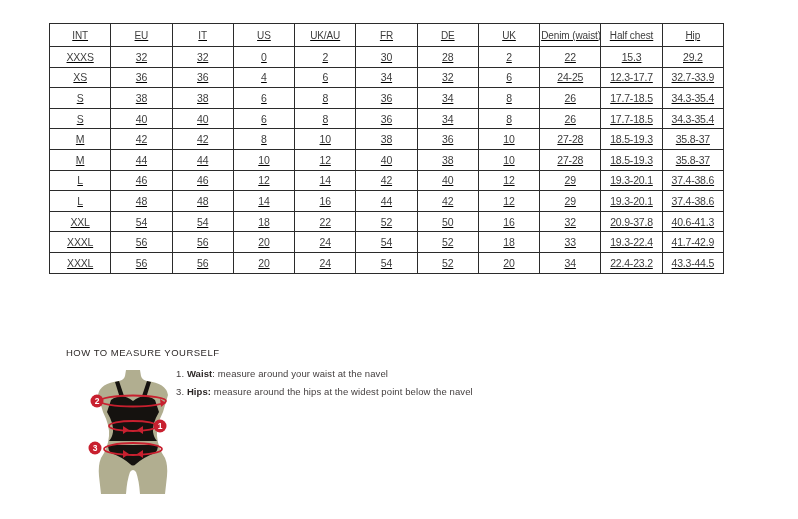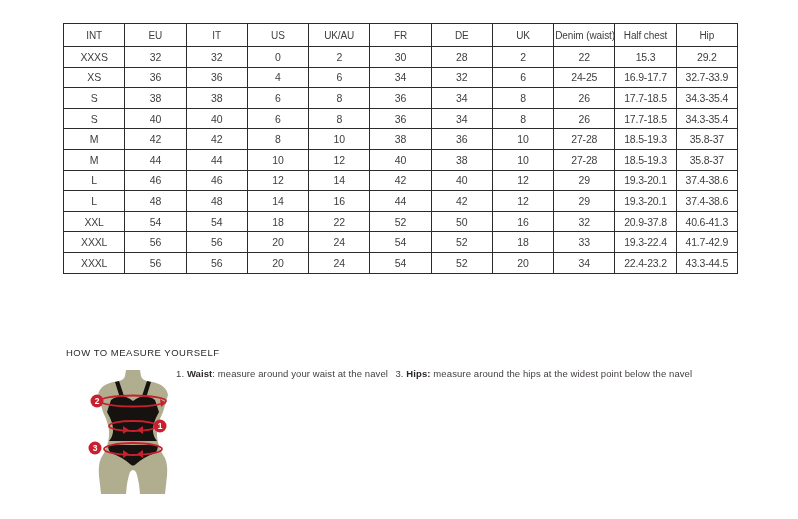--- a/index.html
+++ b/index.html
@@ -8,24 +8,25 @@
     width: 798px; height: 519px;
     background: #ffffff;
     font-family: "Liberation Sans", sans-serif;
     position: relative;
     overflow: hidden;
   }
 
   
   .size-table {
     position: absolute;
-    left: 63px; top: 23px;
+    left: 49px; top: 23px;
     width: 675px;
     border-collapse: collapse;
     table-layout: fixed;
+    text-decoration: underline;
   }
   .size-table th, .size-table td {
     border: 1px solid #2b2b2b;
     text-align: center;
     vertical-align: middle;
     font-weight: 400;
     color: #3d3d3d;
     padding: 0 1px;
     white-space: nowrap;
     overflow: hidden;
@@ -47,20 +48,21 @@
     left: 66px; top: 347px;
     font-size: 9.5px;
     font-weight: 400;
     letter-spacing: 0.5px;
     color: #2d2827;
   }
   .measure-steps {
     position: absolute;
     left: 176px; top: 369px;
     display: flex;
+    flex-direction: column;
     gap: 7.5px;
     font-size: 9.5px;
     line-height: 10px;
     color: #454040;
     letter-spacing: 0.1px;
   }
   .measure-step b { color: #2d2827; }
 
   .figure-wrap {
     position: absolute;
@@ -104,21 +106,21 @@
       <tr>
         <td>XS</td>
         <td>36</td>
         <td>36</td>
         <td>4</td>
         <td>6</td>
         <td>34</td>
         <td>32</td>
         <td>6</td>
         <td>24-25</td>
-        <td>16.9-17.7</td>
+        <td>12.3-17.7</td>
         <td>32.7-33.9</td>
       </tr>
       <tr>
         <td>S</td>
         <td>38</td>
         <td>38</td>
         <td>6</td>
         <td>8</td>
         <td>36</td>
         <td>34</td>

